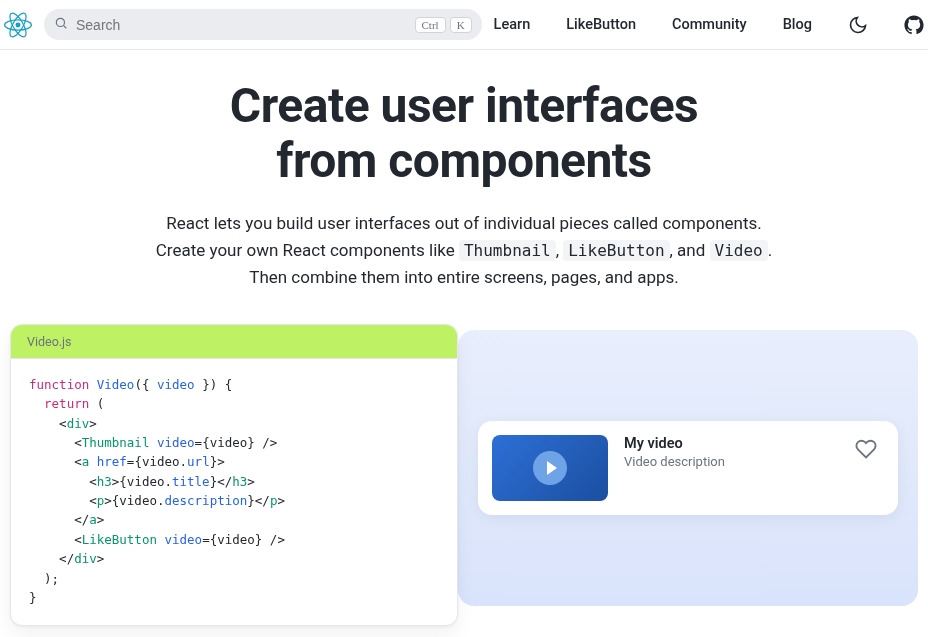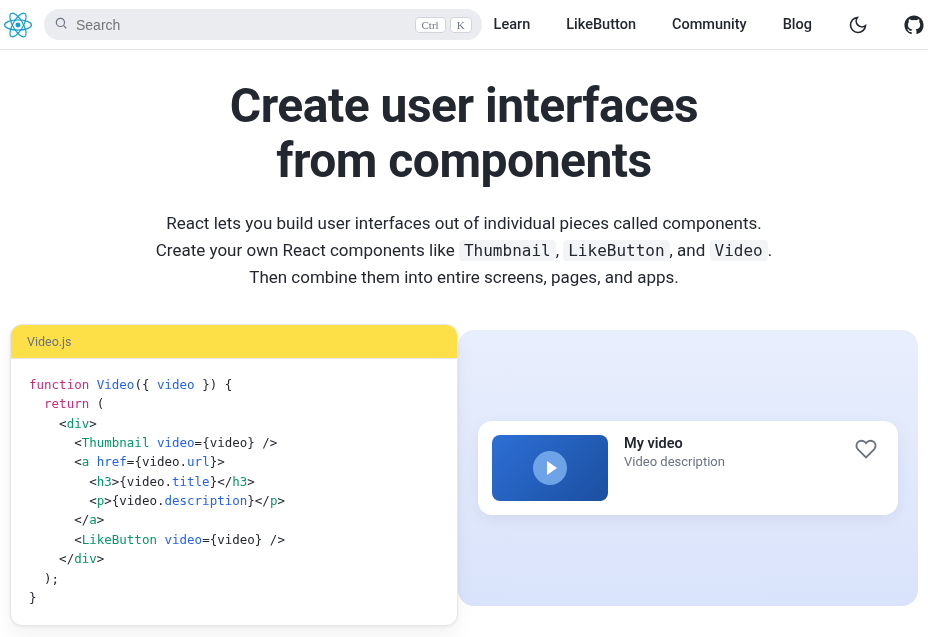--- a/index.html
+++ b/index.html
@@ -105,21 +105,21 @@
     z-index: 2;
     width: 448px;
     background: #fff;
     border: 1px solid #e5e7eb;
     border-radius: 12px;
     box-shadow: 0 1px 3px rgba(0,0,0,0.06), 0 10px 20px rgba(0,0,0,0.05);
     overflow: hidden;
     margin-top: 4px;
   }
   .code-tab {
-    background: #fde047;
+    background: #bef264;
     border-bottom: 1px solid #e5e7eb;
     padding: 9px 16px;
     font-size: 12.5px;
     color: #6b7280;
   }
   pre.code {
     padding: 16px 18px 18px;
     font-family: ui-monospace, SFMono-Regular, Menlo, monospace;
     font-size: 12.5px;
     line-height: 1.55;

